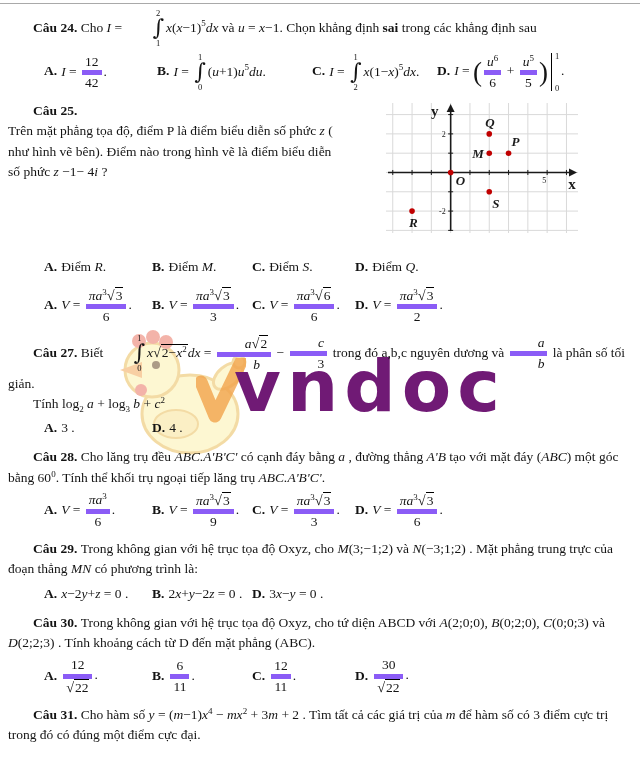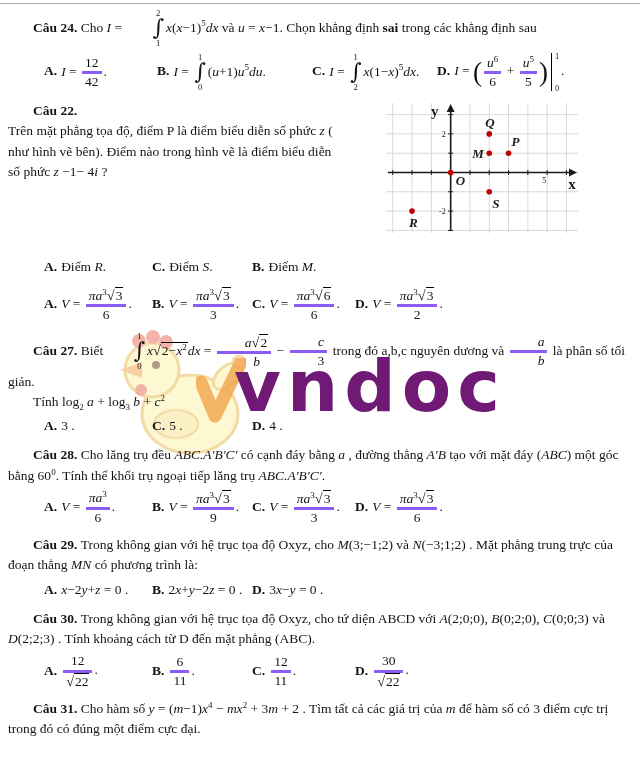--- a/index.html
+++ b/index.html
@@ -34,21 +34,21 @@
         padding-left:44px;margin-top:4px;align-items:center;}
   .opts.wide{grid-template-columns:113px 155px 125px auto;}
   .optkey{font-weight:bold;margin-right:4px;}
   .opt{white-space:nowrap;}
   
   .it{font-style:italic;}
   .bd{font-weight:bold;}
   sup,sub{font-size:9px;line-height:0;}
   .frac{display:inline-block;text-align:center;vertical-align:middle;margin:0 2px;line-height:1.2;}
   .fn{display:block;padding:0 3px;}
-  .fd{display:block;border-top:3px solid #8b5cf6;padding:0 3px;}
+  .fd{display:block;border-top:5px solid #8b5cf6;padding:0 3px;}
   .intg{display:inline-flex;flex-direction:column;align-items:center;vertical-align:middle;line-height:1;margin:0 2px;}
   .intg .lim{font-size:8.5px;line-height:1.1;}
   .intg .sym{font-size:22px;line-height:.95;font-family:"DejaVu Serif",serif;}
   .sqrt{white-space:nowrap;}
   .sqrt .rad{font-size:1.06em;}
   .sqrt .srt{border-top:1px solid #000;padding:0 1px;}
   .bigp{font-size:27px;line-height:0;vertical-align:middle;font-weight:400;}
   .eval{display:inline-block;position:relative;width:13px;height:38px;vertical-align:middle;}
   .eval::before{content:"";position:absolute;left:3px;top:0;bottom:0;border-left:1.3px solid #000;}
   .eval .eup{position:absolute;left:7px;top:-3px;font-size:8.5px;}
@@ -97,21 +97,21 @@
               <span class="lim">1</span>
               <span class="sym">∫</span>
               <span class="lim">2</span>
             </span><span class="it">x</span><span>(1−</span><span class="it">x</span><span>)</span><sup>5</sup><span class="it">dx</span><span>.</span></span>
           <span class="opt"><b class="optkey">D.</b><span class="it">I</span><span> = </span><span class="bigp">(</span><span class="frac"><span class="fn"><span class="it">u</span><sup>6</sup></span><span class="fd"><span>6</span></span></span><span> + </span><span class="frac"><span class="fn"><span class="it">u</span><sup>5</sup></span><span class="fd"><span>5</span></span></span><span class="bigp">)</span><span class="eval"><span class="eup">1</span><span class="elo">0</span></span><span>.</span></span>
         </div>
       </section>
       <section class="question">
         <div class="q25wrap">
           <div class="q25text">
-            <p class="q-body"><span class="q-label">Câu 22.</span></p>
+            <p class="q-body"><span class="q-label">Câu 25.</span></p>
             <p class="q-body noind"><span>Trên mặt phẳng tọa độ, điểm P là điểm biểu diễn số phức </span><span class="it">z</span><span> ( như hình vẽ bên). Điểm nào trong hình vẽ là điểm biểu diễn số phức </span><span class="it">z</span><span> −1− 4</span><span class="it">i</span><span> ?</span></p>
           </div>
           <div class="q25fig"><svg width="192" height="144">
               <line x1="6.755000000000002" y1="0" x2="6.755000000000002" y2="130" stroke="#d9d9d9" stroke-width="1"></line>
               <line x1="26.055000000000003" y1="0" x2="26.055000000000003" y2="130" stroke="#d9d9d9" stroke-width="1"></line>
               <line x1="45.355000000000004" y1="0" x2="45.355000000000004" y2="130" stroke="#d9d9d9" stroke-width="1"></line>
               <line x1="64.655" y1="0" x2="64.655" y2="130" stroke="#d9d9d9" stroke-width="1"></line>
               <line x1="83.955" y1="0" x2="83.955" y2="130" stroke="#d9d9d9" stroke-width="1"></line>
               <line x1="103.255" y1="0" x2="103.255" y2="130" stroke="#d9d9d9" stroke-width="1"></line>
               <line x1="122.55499999999999" y1="0" x2="122.55499999999999" y2="130" stroke="#d9d9d9" stroke-width="1"></line>
@@ -158,42 +158,42 @@
               <circle cx="103.255" cy="30.880000000000003" r="2.8" fill="#c00000"></circle>
               <text x="99.255" y="23.880000000000003" font-size="13" fill="#1a1a1a" font-family="&quot;Liberation Serif&quot;,serif" font-weight="bold" font-style="italic">Q</text>
               <circle cx="103.255" cy="88.78" r="2.8" fill="#c00000"></circle>
               <text x="106.255" y="104.78" font-size="13" fill="#1a1a1a" font-family="&quot;Liberation Serif&quot;,serif" font-weight="bold" font-style="italic">S</text>
               <circle cx="26.055000000000003" cy="108.08" r="2.8" fill="#c00000"></circle>
               <text x="23.055000000000003" y="124.08" font-size="13" fill="#1a1a1a" font-family="&quot;Liberation Serif&quot;,serif" font-weight="bold" font-style="italic">R</text>
             </svg></div>
         </div>
         <div class="opts">
           <span class="opt"><b class="optkey">A.</b><span>Điểm </span><span class="it">R</span><span>.</span></span>
+          <span class="opt"><b class="optkey">B.</b><span>Điểm </span><span class="it">M</span><span>.</span></span>
           <span class="opt"><b class="optkey">C.</b><span>Điểm </span><span class="it">S</span><span>.</span></span>
-          <span class="opt"><b class="optkey">B.</b><span>Điểm </span><span class="it">M</span><span>.</span></span>
+          <span class="opt"><b class="optkey">D.</b><span>Điểm </span><span class="it">Q</span><span>.</span></span>
         </div>
       </section>
       <section class="question">
         <div class="opts">
           <span class="opt"><b class="optkey">A.</b><span class="it">V</span><span> = </span><span class="frac"><span class="fn"><span class="it">πa</span><sup>3</sup><span class="sqrt"><span class="rad">√</span><span class="srt"><span>3</span></span></span></span><span class="fd"><span>6</span></span></span><span>.</span></span>
           <span class="opt"><b class="optkey">B.</b><span class="it">V</span><span> = </span><span class="frac"><span class="fn"><span class="it">πa</span><sup>3</sup><span class="sqrt"><span class="rad">√</span><span class="srt"><span>3</span></span></span></span><span class="fd"><span>3</span></span></span><span>.</span></span>
           <span class="opt"><b class="optkey">C.</b><span class="it">V</span><span> = </span><span class="frac"><span class="fn"><span class="it">πa</span><sup>3</sup><span class="sqrt"><span class="rad">√</span><span class="srt"><span>6</span></span></span></span><span class="fd"><span>6</span></span></span><span>.</span></span>
           <span class="opt"><b class="optkey">D.</b><span class="it">V</span><span> = </span><span class="frac"><span class="fn"><span class="it">πa</span><sup>3</sup><span class="sqrt"><span class="rad">√</span><span class="srt"><span>3</span></span></span></span><span class="fd"><span>2</span></span></span><span>.</span></span>
         </div>
       </section>
       <section class="question">
         <p class="q-body"><span class="q-label">Câu 27. </span><span>Biết </span><span class="intg">
             <span class="lim">1</span>
             <span class="sym">∫</span>
             <span class="lim">0</span>
           </span><span class="it">x</span><span class="sqrt"><span class="rad">√</span><span class="srt"><span>2−</span><span class="it">x</span><sup>2</sup></span></span><span class="it">dx</span><span> = </span><span class="frac"><span class="fn"><span class="it">a</span><span class="sqrt"><span class="rad">√</span><span class="srt"><span>2</span></span></span></span><span class="fd"><span class="it">b</span></span></span><span> − </span><span class="frac"><span class="fn"><span class="it">c</span></span><span class="fd"><span>3</span></span></span><span> trong đó  a,b,c  nguyên dương và </span><span class="frac"><span class="fn"><span class="it">a</span></span><span class="fd"><span class="it">b</span></span></span><span> là phân số tối giản.</span></p>
         <p class="q-body"><span>Tính </span><span>log</span><sub>2</sub><span class="it"> a</span><span> + log</span><sub>3</sub><span class="it"> b</span><span> + </span><span class="it">c</span><sup>2</sup></p>
         <div class="opts">
           <span class="opt"><b class="optkey">A.</b><span>3 .</span></span>
-          <span class="opt"><b class="optkey">C.</b><span>5 .</span></span>
           <span class="opt"><b class="optkey">D.</b><span>4 .</span></span>
         </div>
       </section>
       <section class="question">
         <p class="q-body"><span class="q-label">Câu 28. </span><span>Cho lăng trụ đều </span><span class="it">ABC.A'B'C'</span><span> có cạnh đáy bằng </span><span class="it">a</span><span> , đường thẳng </span><span class="it">A'B</span><span>  tạo với mặt đáy </span><span>(</span><span class="it">ABC</span><span>)</span><span> một góc bằng 60</span><sup>0</sup><span>. Tính thể khối trụ ngoại tiếp lăng trụ </span><span class="it">ABC.A'B'C'</span><span>.</span></p>
         <div class="opts">
           <span class="opt"><b class="optkey">A.</b><span class="it">V</span><span> = </span><span class="frac"><span class="fn"><span class="it">πa</span><sup>3</sup></span><span class="fd"><span>6</span></span></span><span>.</span></span>
           <span class="opt"><b class="optkey">B.</b><span class="it">V</span><span> = </span><span class="frac"><span class="fn"><span class="it">πa</span><sup>3</sup><span class="sqrt"><span class="rad">√</span><span class="srt"><span>3</span></span></span></span><span class="fd"><span>9</span></span></span><span>.</span></span>
           <span class="opt"><b class="optkey">C.</b><span class="it">V</span><span> = </span><span class="frac"><span class="fn"><span class="it">πa</span><sup>3</sup><span class="sqrt"><span class="rad">√</span><span class="srt"><span>3</span></span></span></span><span class="fd"><span>3</span></span></span><span>.</span></span>
           <span class="opt"><b class="optkey">D.</b><span class="it">V</span><span> = </span><span class="frac"><span class="fn"><span class="it">πa</span><sup>3</sup><span class="sqrt"><span class="rad">√</span><span class="srt"><span>3</span></span></span></span><span class="fd"><span>6</span></span></span><span>.</span></span>

